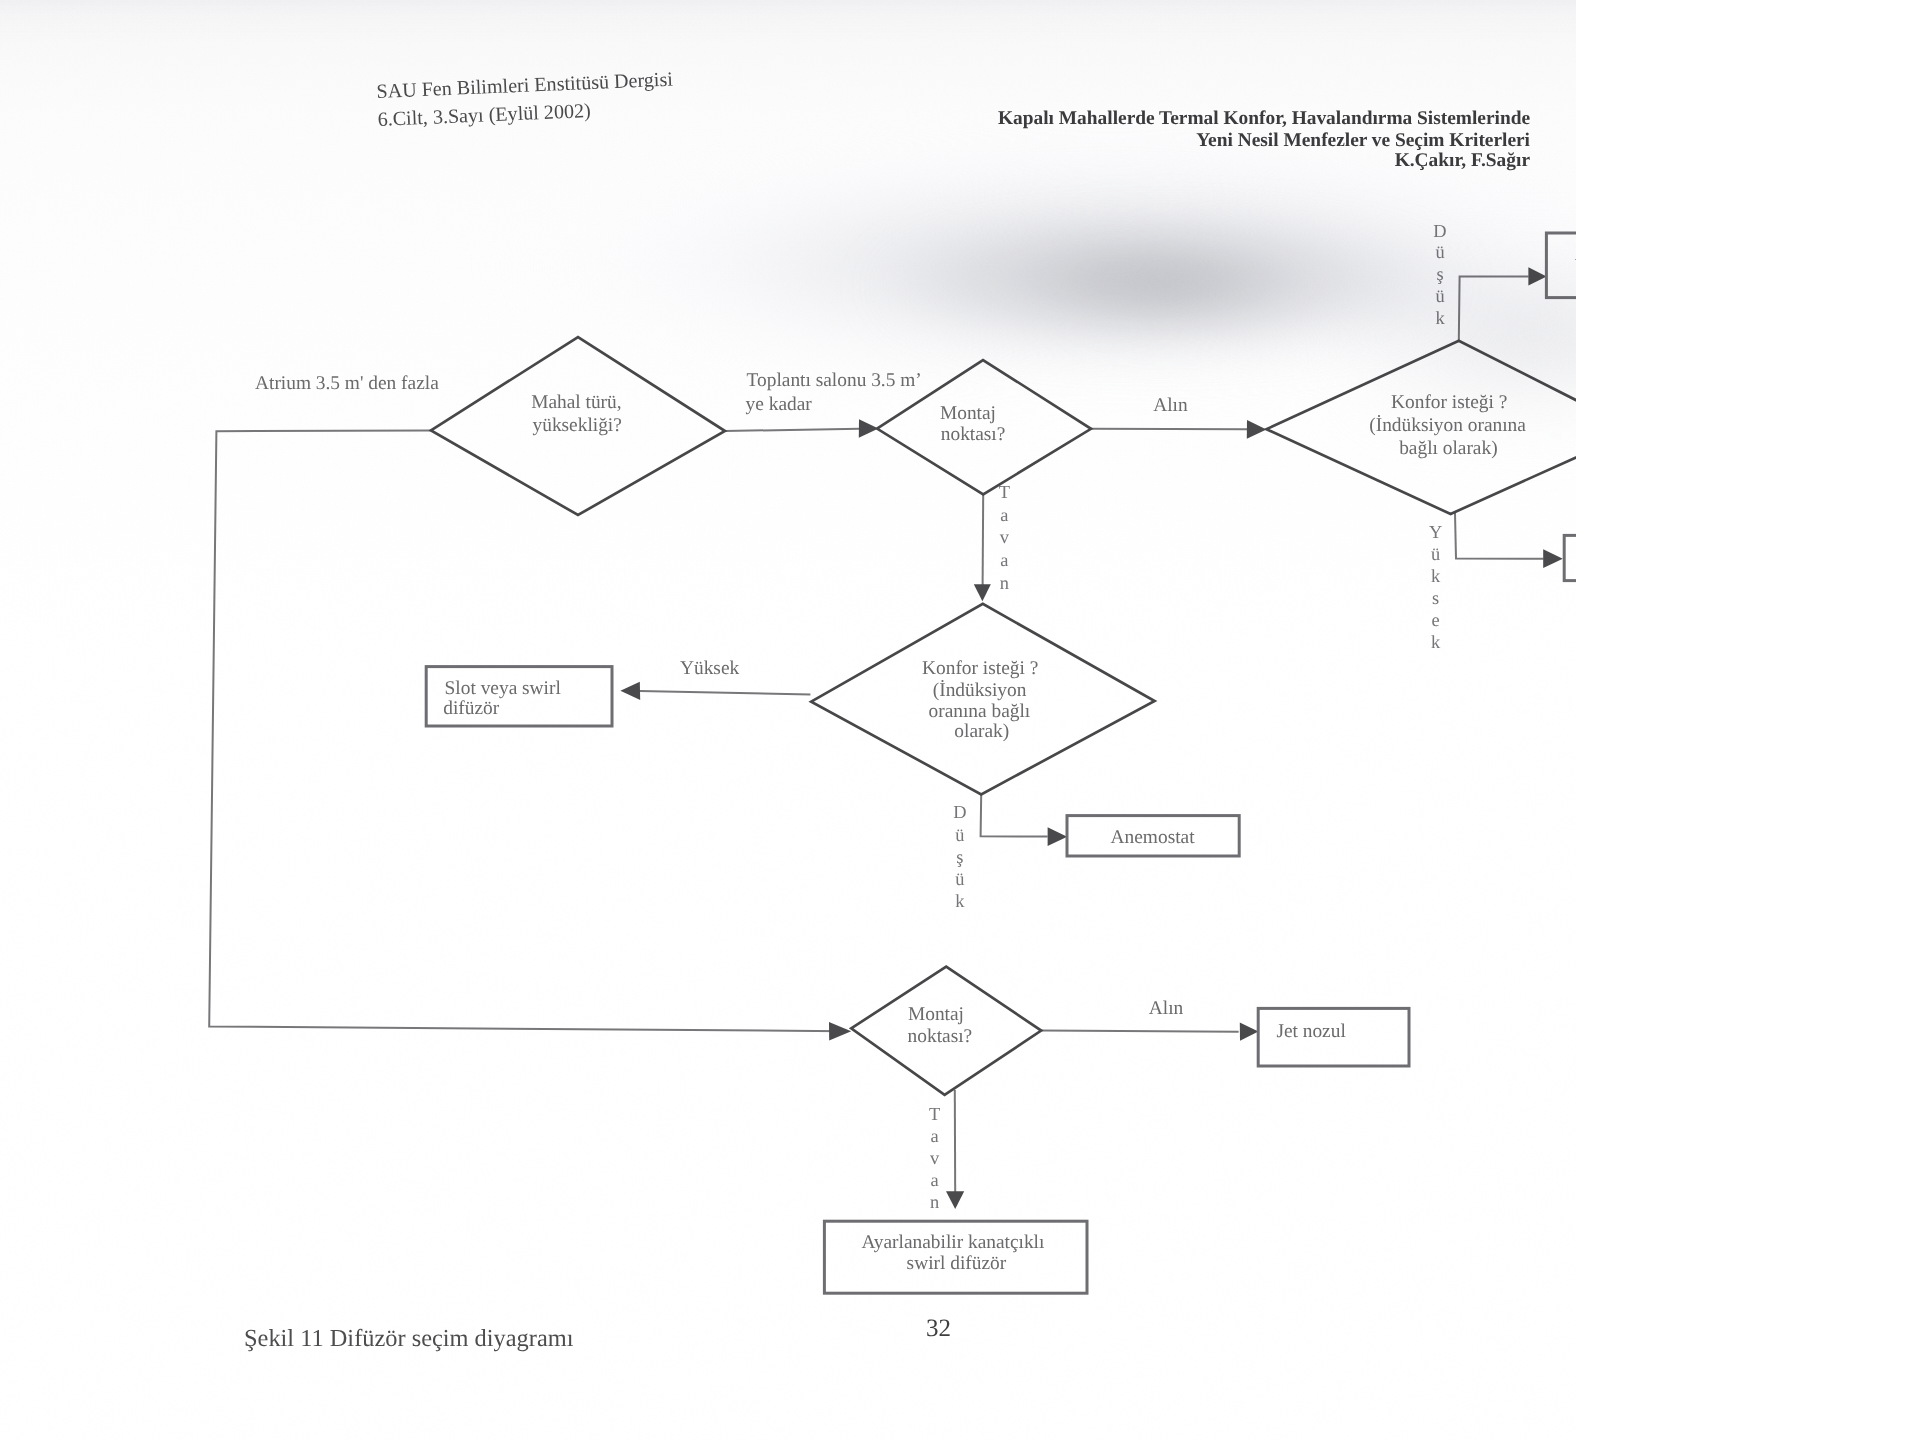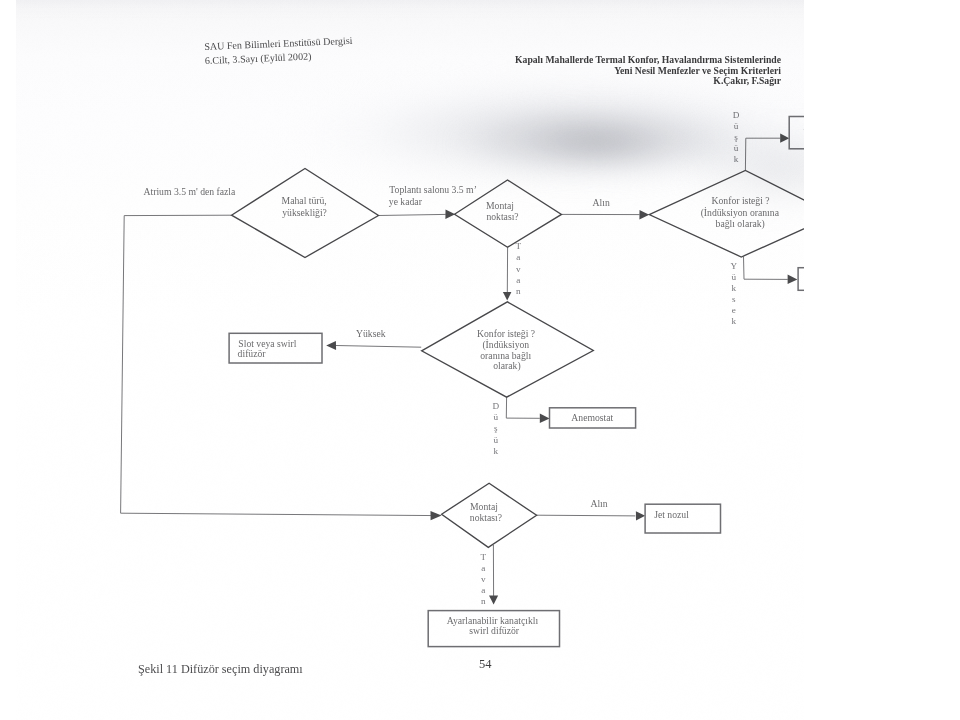--- a/index.html
+++ b/index.html
@@ -1,20 +1,20 @@
 <!DOCTYPE html>
 <html><head>
 <meta charset="utf-8">
 <title>SAU Fen Bilimleri Enstitusu Dergisi</title>
 <style>
   html,body{margin:0;padding:0;background:#fff;}
   body{width:960px;height:720px;overflow:hidden;
        font-family:"Liberation Serif",serif;color:#58585a;}
   #page{position:relative;width:788px;height:720px;overflow:hidden;
-        background:#7dd3fc;margin-left:16px;}
+        background:#7dd3fc;}
   #scan-tint{position:absolute;inset:0;pointer-events:none;
       background:
         linear-gradient(180deg,#f5f5f6 0%,#f9f9fa 3%,#fcfcfd 8%,#fdfdfe 16%,#fefefe 28%,#ffffff 44%,#ffffff 100%);
   }
   #scan-smudge{position:absolute;left:250px;top:55px;width:680px;height:150px;
       pointer-events:none;mix-blend-mode:multiply;
       background:radial-gradient(ellipse 50% 44% at 45% 52%,
          rgba(216,217,220,.92) 0%, rgba(230,231,234,.72) 36%,
          rgba(243,244,246,.42) 60%, rgba(252,252,253,.15) 79%,
          rgba(255,255,255,0) 94%);
@@ -193,15 +193,15 @@
       <feColorMatrix type="saturate" values="0"></feColorMatrix>
       <feComponentTransfer>
           <feFuncA type="linear" slope="0.055"></feFuncA>
         </feComponentTransfer>
     </filter>
     <rect width="960" height="720" filter="url(#grainf)"></rect>
   </svg>
   <div id="scan-edge"></div>
 
   <div class="abs nowrap caption" style="left:122px;top:662px;">Şekil 11 Difüzör seçim diyagramı</div>
-  <div class="abs nowrap pagenum" style="left:463px;top:657px;">54</div>
+  <div class="abs nowrap pagenum" style="left:463px;top:657px;">32</div>
 
 </div>
 
 </body></html>

